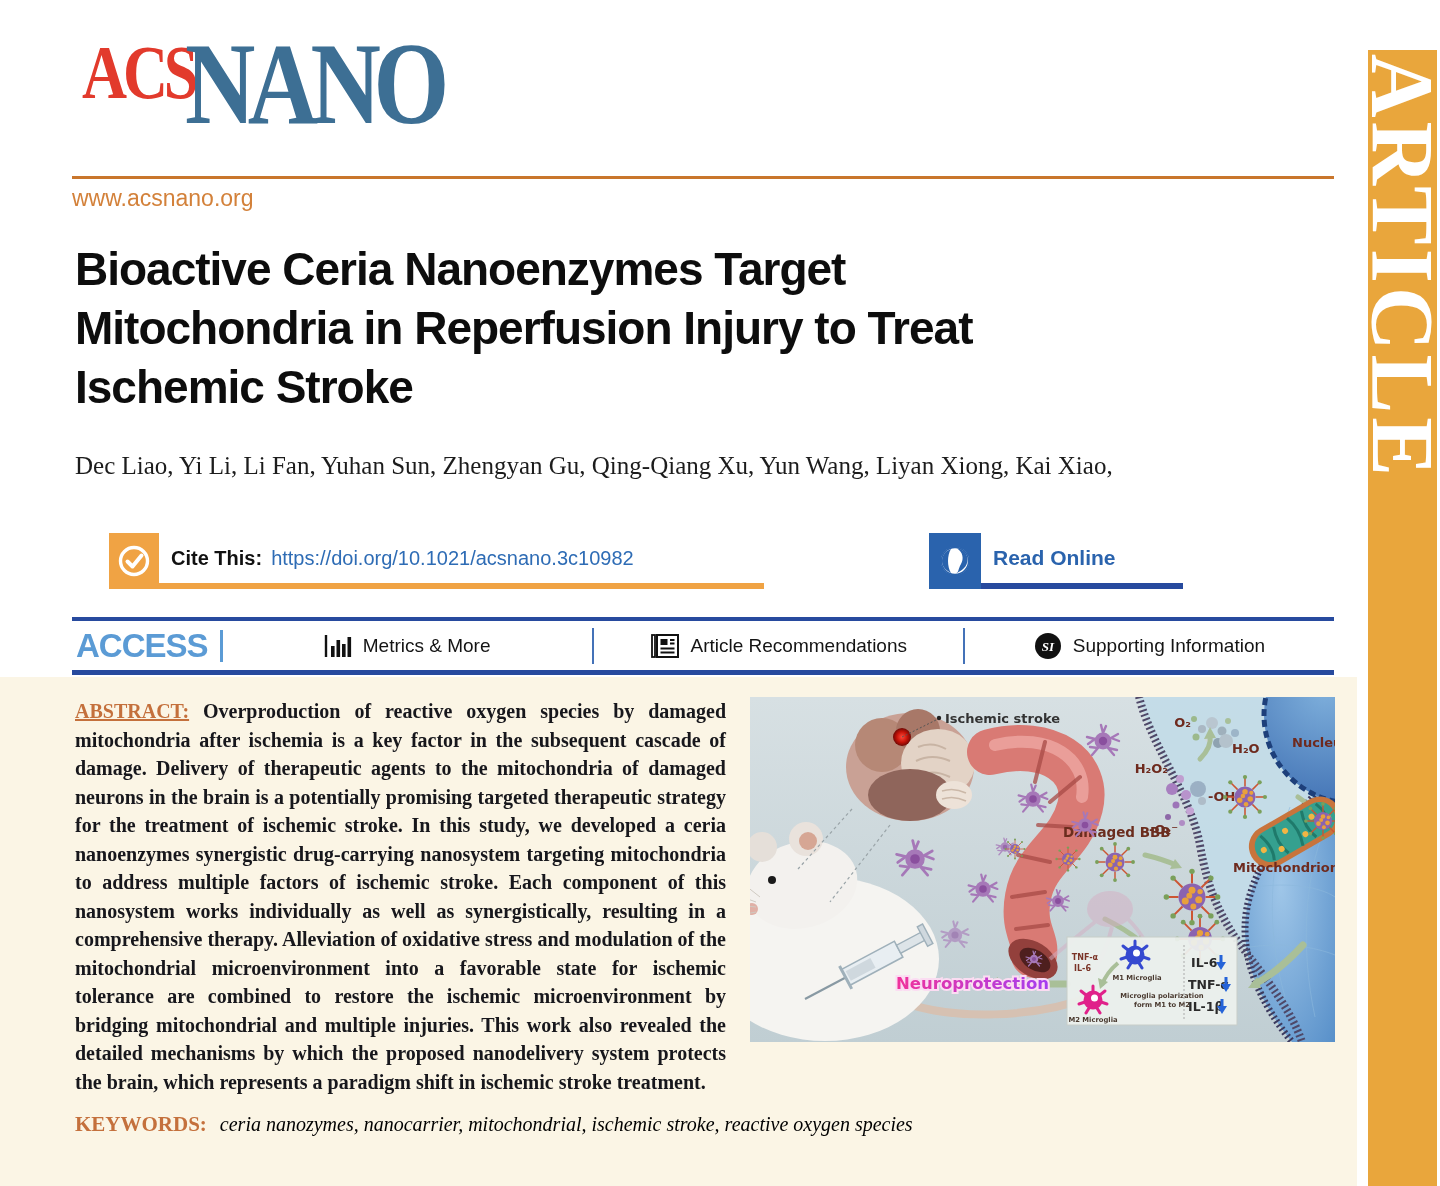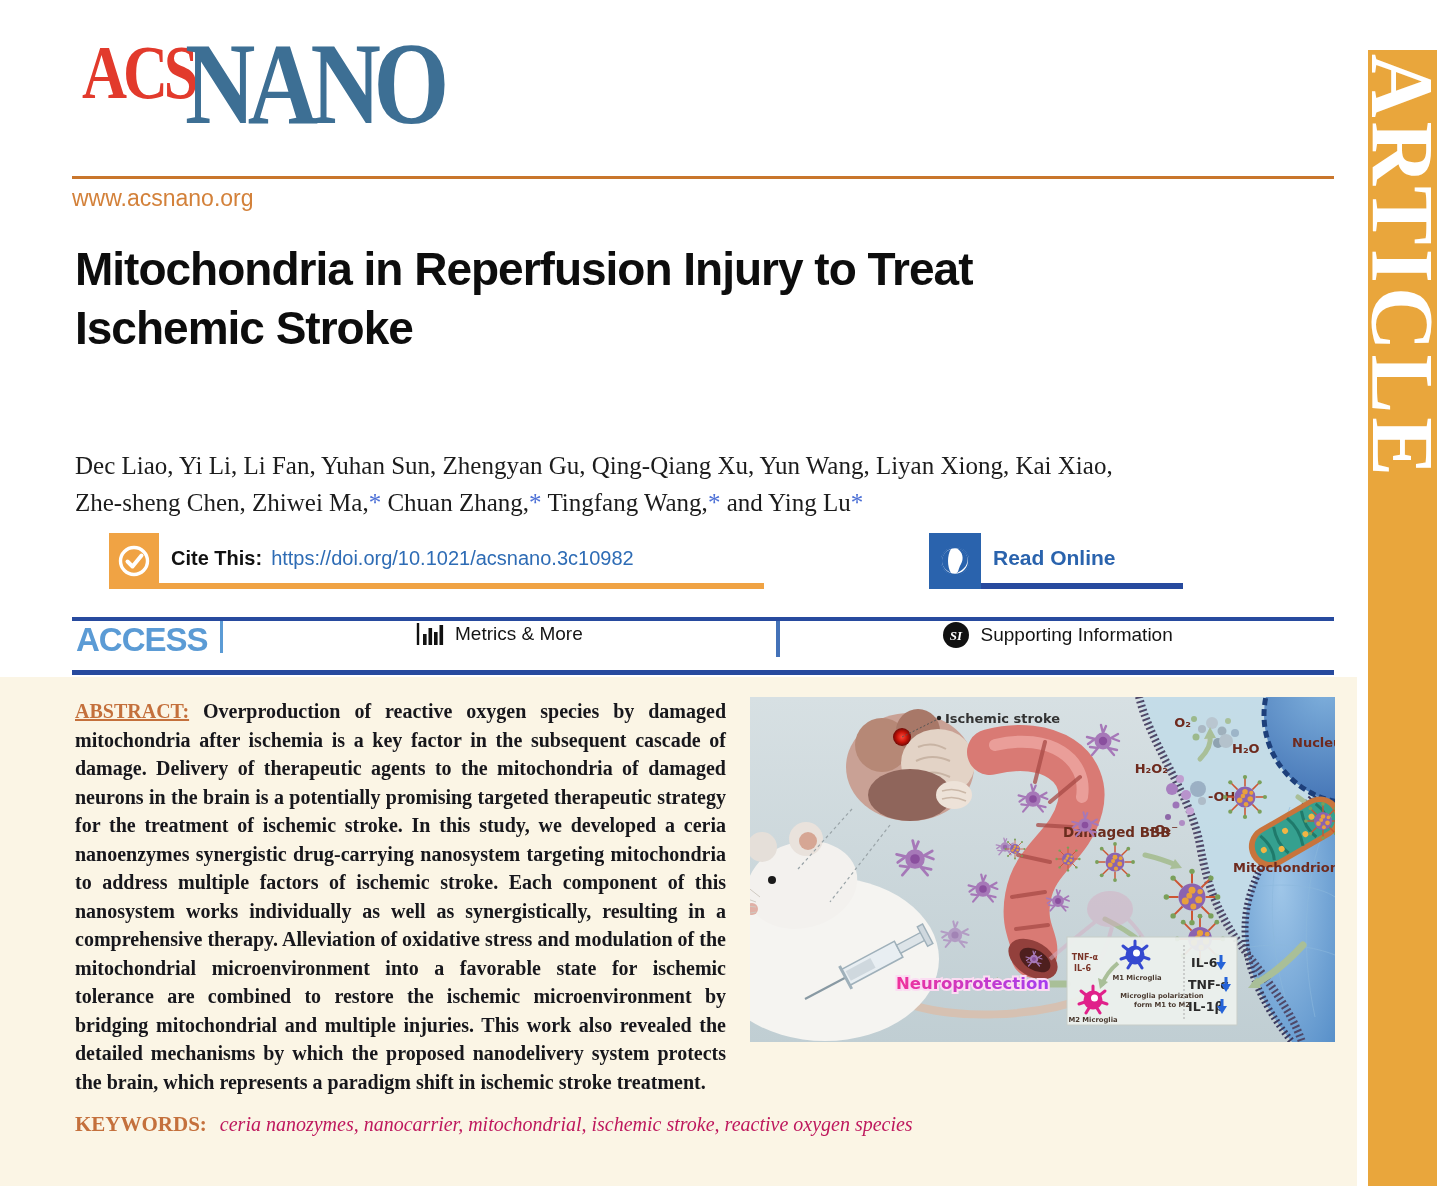--- a/index.html
+++ b/index.html
@@ -42,64 +42,64 @@
   .cite-main { width:605px; border-bottom:6px solid #f0a344; display:flex; align-items:center; padding:0 0 0 12px; }
   .cite-label { font-weight:bold; font-size:20px; color:#111; }
   .cite-doi { font-size:20px; color:#2e6cb5; margin-left:9px; text-decoration:none; }
   .cite-gap { width:165px; }
   .read-box { width:52px; background:#2a63ad; display:flex; align-items:center; justify-content:center; }
   .read-main { width:202px; border-bottom:6px solid #274a9e; display:flex; align-items:center; padding-left:12px; }
   .read-label { font-weight:bold; font-size:21px; color:#2a63ad; }
   
   .access-bar { position:absolute; left:72px; top:617px; width:1262px; height:58px;
                 border-top:4px solid #274a9e; border-bottom:5px solid #274a9e;
-                display:flex; align-items:flex-start; }
+                display:flex; align-items:center; }
   .access-word { color:#5b9bd5; font-size:33px; font-weight:bold; letter-spacing:-1px; margin-left:4px; }
   .access-pipe { width:3px; height:32px; background:#5b9bd5; margin-left:12px; }
   .access-item { flex:1; display:flex; align-items:center; justify-content:center; gap:11px;
                  font-size:19px; color:#141414; }
   .access-sep { width:2px; height:36px; background:#4472b8; }
   
   .content-panel { position:absolute; left:0; top:677px; width:1357px; height:509px;
                    background:#fbf5e5; padding:20px 22px 0 75px; }
   .figure-wrap { float:right; width:585px; height:345px; margin:0 0 12px 24px; }
   .figure-wrap svg { display:block; }
   .abstract-text { font-family:"Liberation Serif", serif; font-weight:bold;
                    font-size:20px; line-height:28.5px; color:#17171c; text-align:justify; }
   .abstract-head { color:#c4703c; font-weight:bold;text-decoration:underline; }
   .keywords { clear:both; padding-top:16px; font-family:"Liberation Serif", serif; font-size:20px; }
   .keywords .kw-head { color:#c4703c; font-weight:bold; font-size:21px; }
-  .keywords .kw-text { font-style:italic; color:#be185d; margin-left:8px; }
+  .keywords .kw-text { font-style:italic; color:#000000; margin-left:8px; }
   
   .flab { font-family:"DejaVu Sans", sans-serif; font-weight:bold; }
 </style>
 </head>
 <body>
 
 <div class="page">
 
   <div class="article-banner">
     <span class="vtxt">ARTICLE</span>
   </div>
 
   <div class="logo">
     <span class="acs">ACS</span>
     <span class="nano">NANO</span>
   </div>
   <div class="rule-orange"></div>
   <div class="website">www.acsnano.org</div>
 
   <div class="title">
+    <div>Bioactive Ceria Nanoenzymes Target</div>
     <div>Mitochondria in Reperfusion Injury to Treat</div>
     <div>Ischemic Stroke</div>
   </div>
 
   <div class="authors">
     <div>Dec Liao, Yi Li, Li Fan, Yuhan Sun, Zhengyan Gu, Qing-Qiang Xu, Yun Wang, Liyan Xiong, Kai Xiao,</div>
-    <div><span>Zhe-sheng Chen, Zhiwei Ma,</span><span class="star">*</span><span> Chuan Zhang,</span><span class="star">*</span><span> Tingfang Wang,</span><span class="star">*</span><span> and Ying Lu</span><span class="star">*</span></div>
   </div>
 
   <div class="cite-row">
     <div class="cite-check">
       <svg width="34" height="34" viewBox="0 0 34 34">
         <circle cx="17" cy="17" r="13.5" fill="none" stroke="#ffffff" stroke-width="3.4"></circle>
         <path d="M10.5 17.5 L15.5 22.5 L24.5 11.5" fill="none" stroke="#ffffff" stroke-width="4" stroke-linecap="round" stroke-linejoin="round"></path>
       </svg>
     </div>
     <div class="cite-main">
@@ -127,20 +127,32 @@
       <svg width="28" height="26" viewBox="0 0 28 26">
         <line x1="2" y1="2" x2="2" y2="24" stroke="#111" stroke-width="2.4"></line>
         <rect x="7" y="13" width="3.6" height="11" fill="#111"></rect>
         <rect x="12.5" y="7" width="3.6" height="17" fill="#111"></rect>
         <rect x="18" y="11" width="3.6" height="13" fill="#111"></rect>
         <rect x="23.5" y="4" width="3.6" height="20" fill="#111"></rect>
       </svg>
       <span>Metrics &amp; More</span>
     </div>
     <span class="access-sep"></span>
+    <div class="access-item">
+      <svg width="30" height="26" viewBox="0 0 30 26">
+        <rect x="2" y="2" width="3" height="22" fill="none" stroke="#111" stroke-width="1.8"></rect>
+        <rect x="7" y="2" width="21" height="22" fill="none" stroke="#111" stroke-width="2"></rect>
+        <rect x="10.5" y="6" width="7" height="6" fill="#111"></rect>
+        <line x1="20" y1="7" x2="24.5" y2="7" stroke="#111" stroke-width="2"></line>
+        <line x1="20" y1="10.5" x2="24.5" y2="10.5" stroke="#111" stroke-width="2"></line>
+        <line x1="10.5" y1="15.5" x2="24.5" y2="15.5" stroke="#111" stroke-width="2"></line>
+        <line x1="10.5" y1="19.5" x2="24.5" y2="19.5" stroke="#111" stroke-width="2"></line>
+      </svg>
+      <span>Article Recommendations</span>
+    </div>
     <span class="access-sep"></span>
     <div class="access-item">
       <svg width="28" height="28" viewBox="0 0 28 28">
         <circle cx="14" cy="14" r="13" fill="#111"></circle>
         <text x="14" y="19" text-anchor="middle" font-family="Liberation Serif, serif" font-style="italic" font-weight="bold" font-size="13" fill="#ffffff">SI</text>
       </svg>
       <span>Supporting Information</span>
     </div>
   </div>
 

